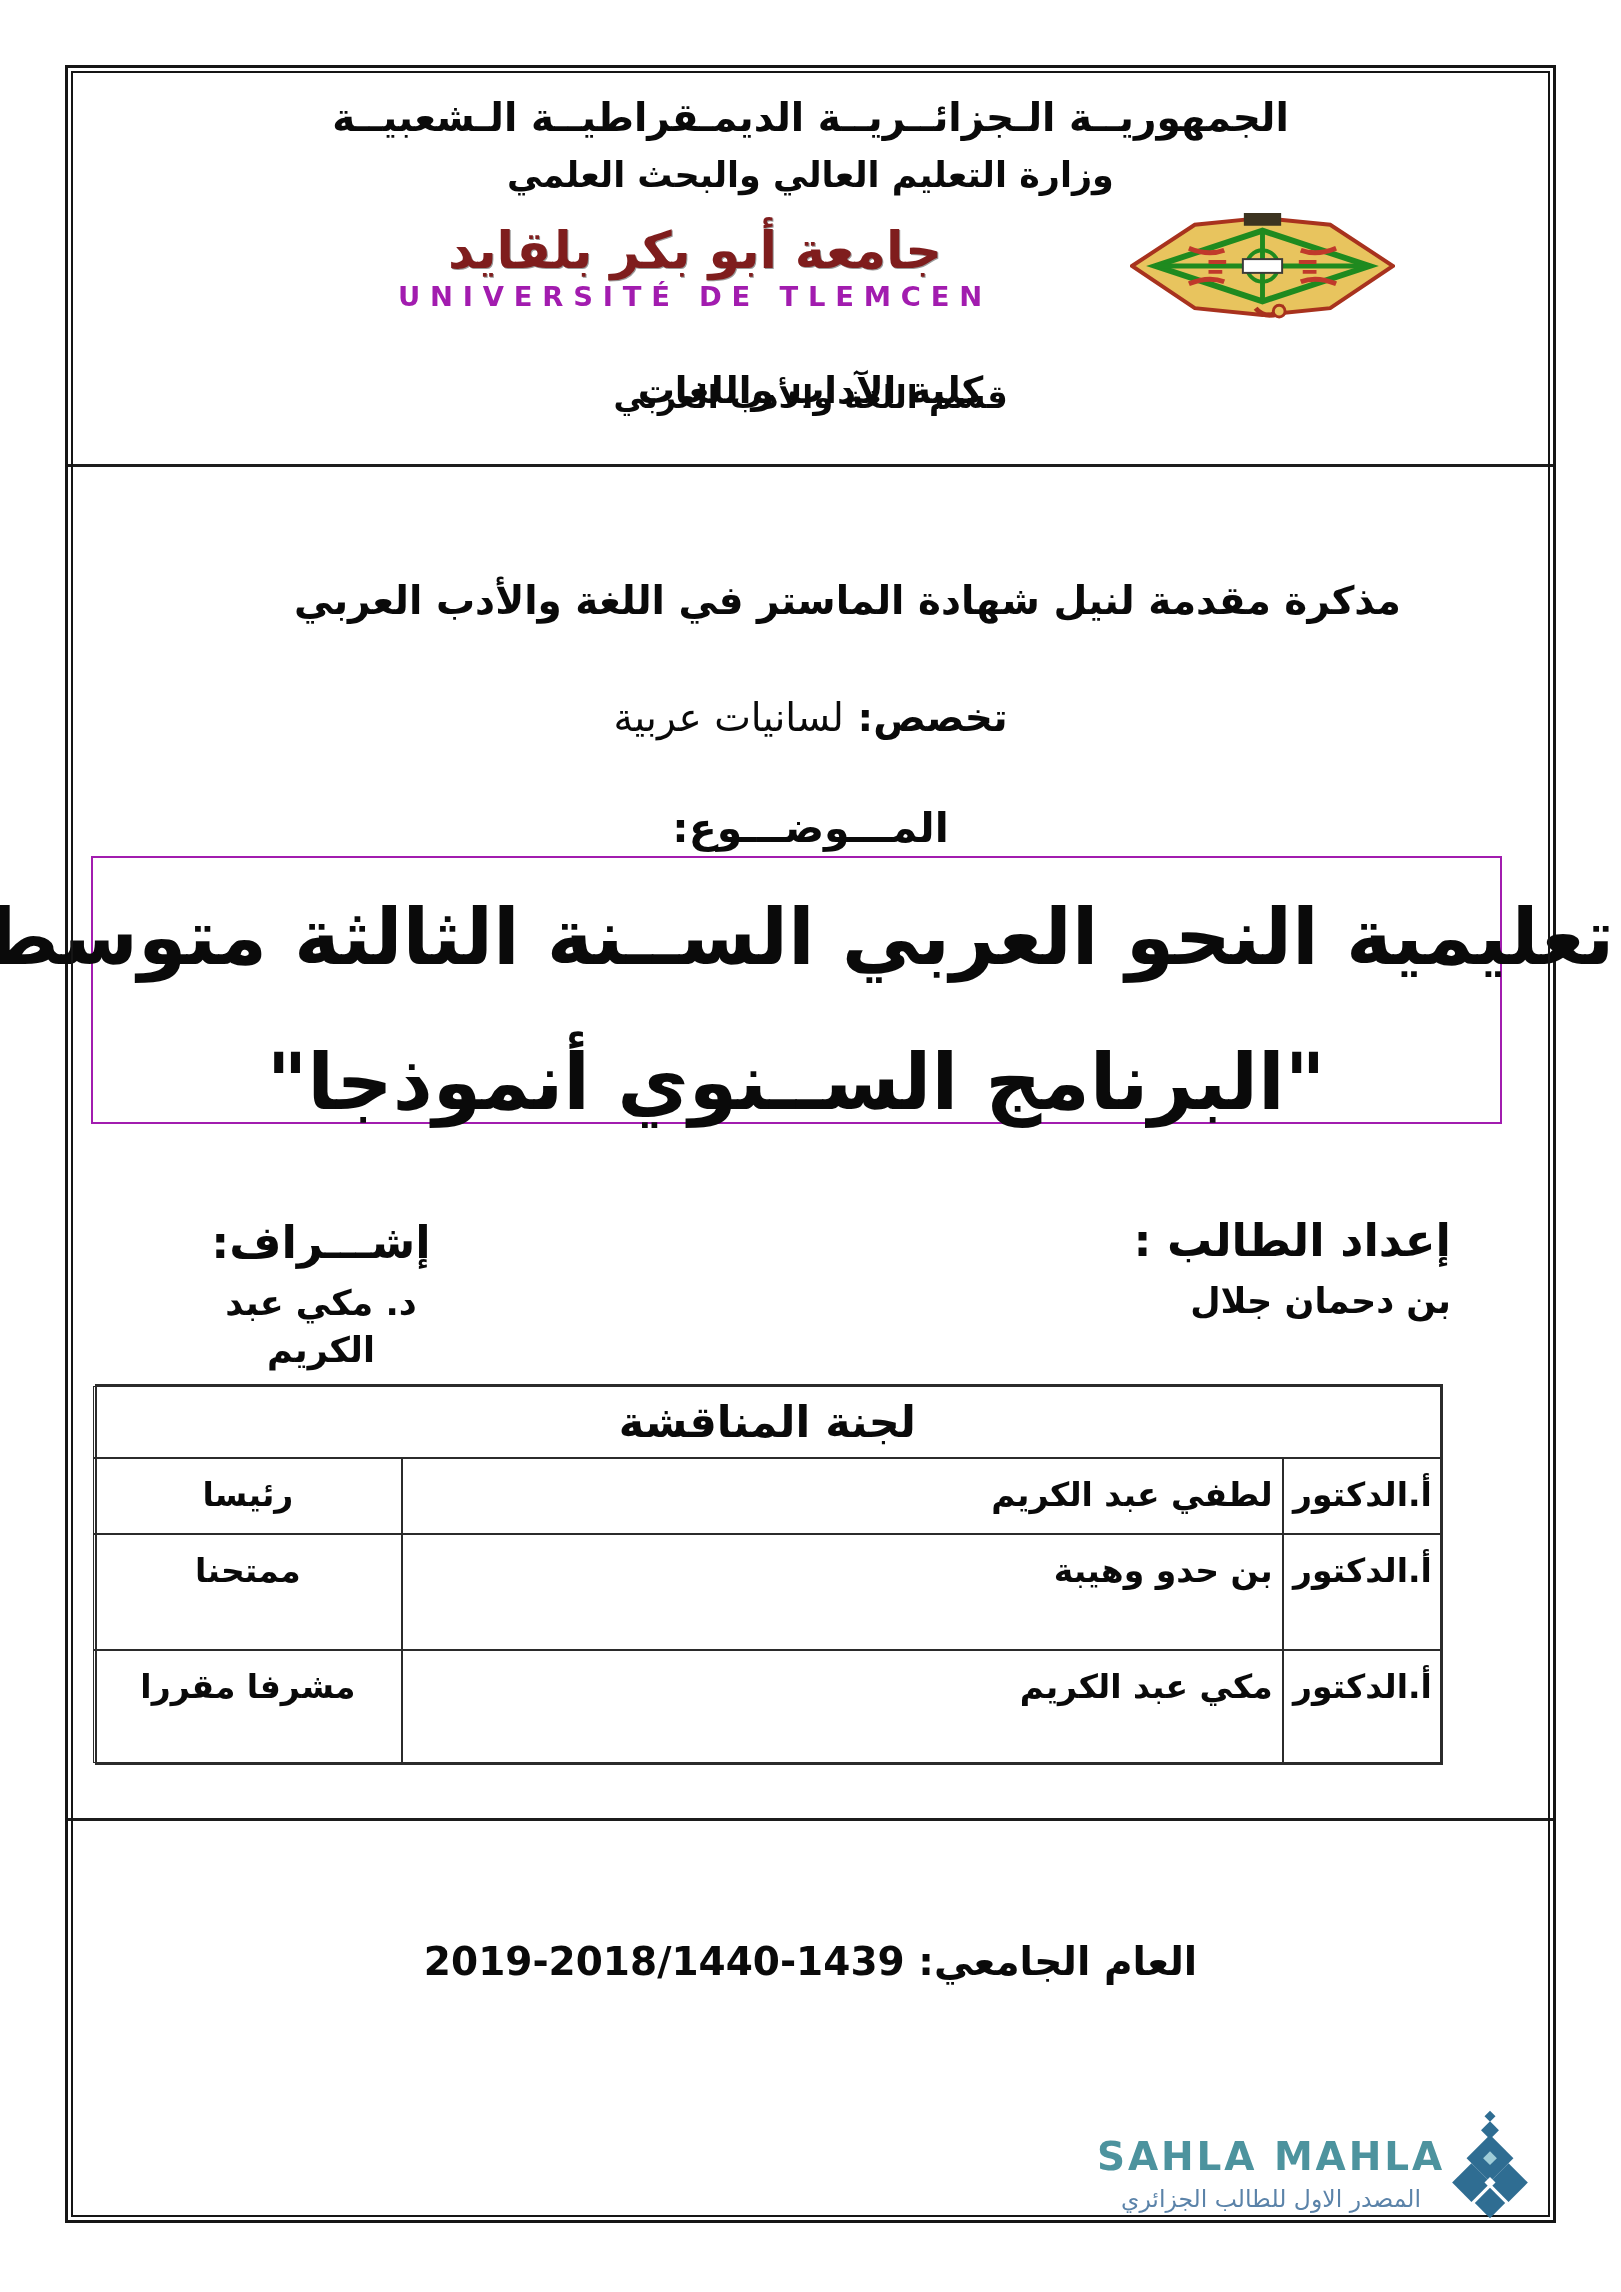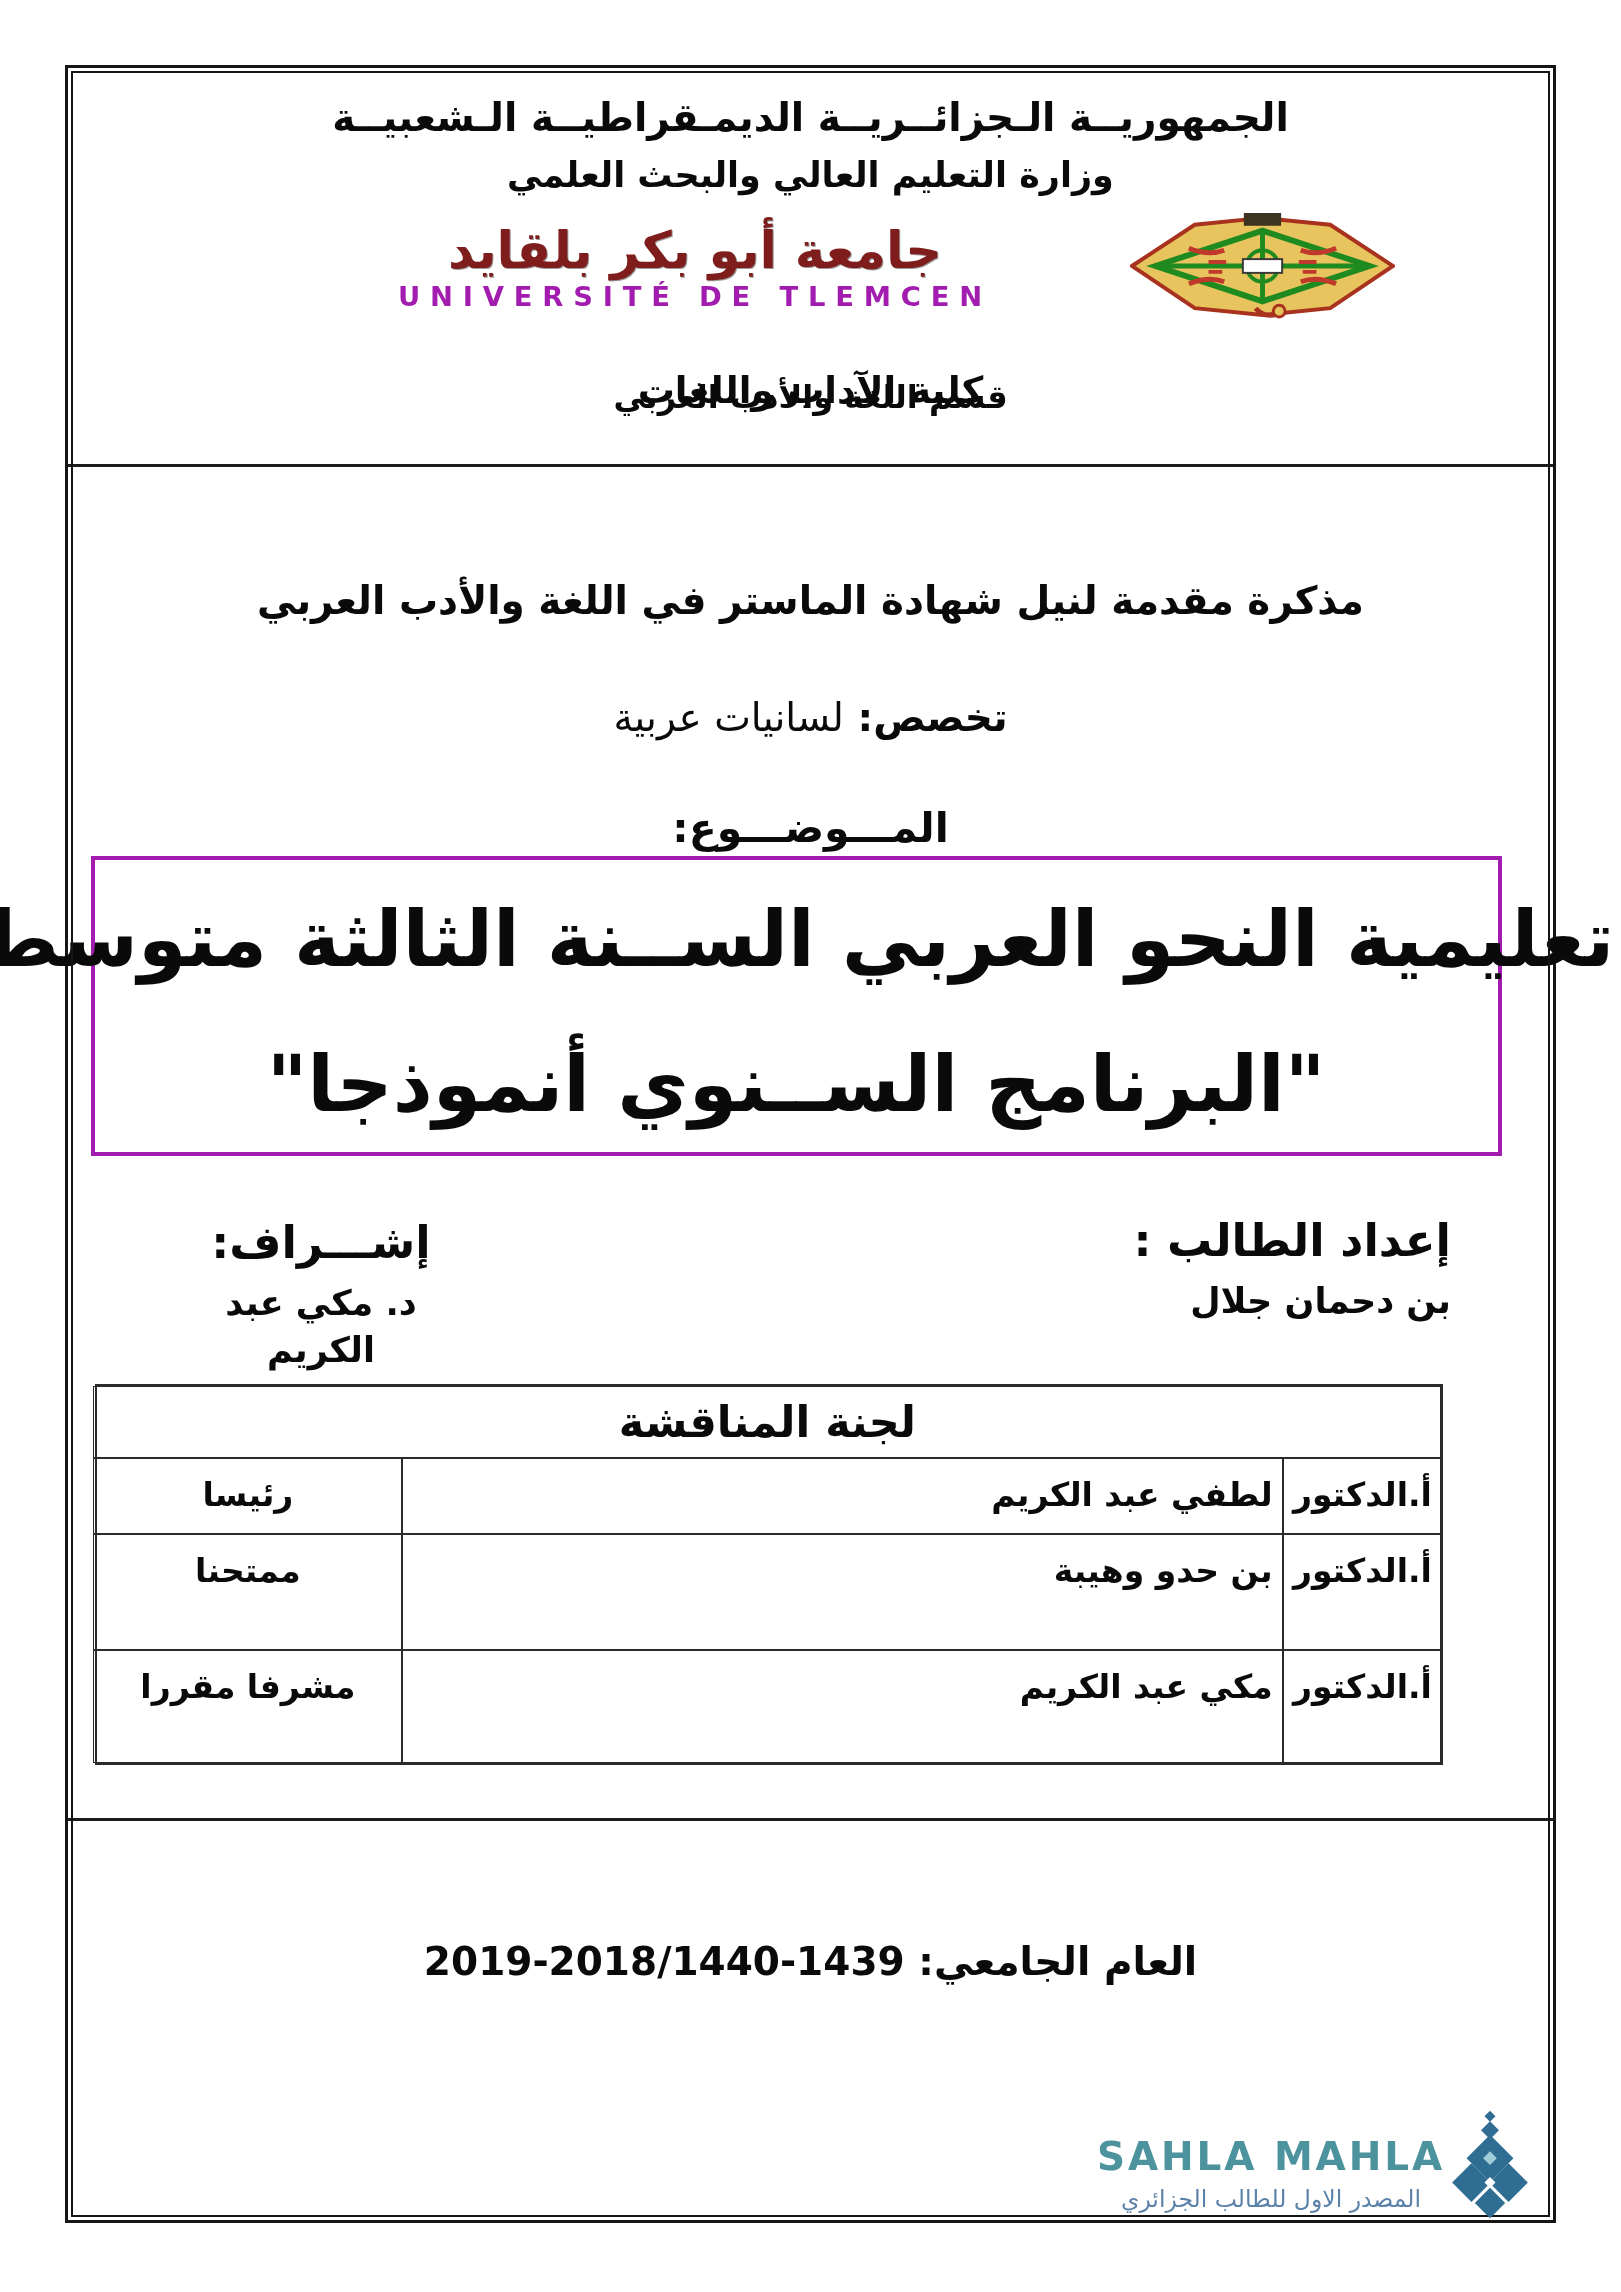--- a/index.html
+++ b/index.html
@@ -24,25 +24,25 @@
   .ministry{top:82px;font-size:35px;line-height:51px;}
   .logo-text{top:153px;left:39px;width:1176px;text-align:center;}
   .logo-ar{font-size:51px;line-height:59px;font-weight:700;color:#7f1d1d;letter-spacing:3.9px;text-shadow:1px 1px 0 #9a9a9a;}
   .logo-fr{font-size:27.4px;line-height:33px;font-weight:700;color:#a21caf;letter-spacing:9.8px;}
   .emblem{left:1062px;top:145px;width:265px;height:106px;}
   .faculty{top:257px;font-size:37px;line-height:49px;margin-top:41px;}
   .department{top:307px;font-size:32px;line-height:45px;}
   .divider1{top:396px;}
 
   
-  .intro{top:504px;font-size:39px;line-height:57px;}
+  .intro{top:504px;font-size:39px;line-height:57px;padding-left:37px;}
   .specialty{top:621px;left:0;width:100%;display:flex;flex-direction:row;justify-content:center;gap:13.7px;direction:rtl;font-size:39px;line-height:57px;}
   .subject{top:732px;font-size:41px;line-height:57px;letter-spacing:1px;}
   .title-box{
-    left:22.5px;top:788px;width:1411px;height:300px;border:4px solid #a21caf;box-sizing:border-box;
+    left:22.5px;top:788px;width:1411px;height:268px;border:2px solid #a21caf;box-sizing:border-box;
     display:flex;flex-direction:column;align-items:center;padding-top:23.5px;gap:35px;direction:rtl;
   }
   .title-line{font-size:78px;line-height:110px;font-weight:700;text-align:center;white-space:nowrap;}
 
   
   .student{top:1149px;right:102px;width:333px;text-align:right;direction:rtl;}
   .supervisor{top:1151px;left:116px;width:274px;text-align:center;direction:rtl;}
   .person-label{font-size:45px;line-height:47px;font-weight:700;}
   .person-name{font-size:35px;line-height:47px;font-weight:700;margin-top:13.7px;}
 

